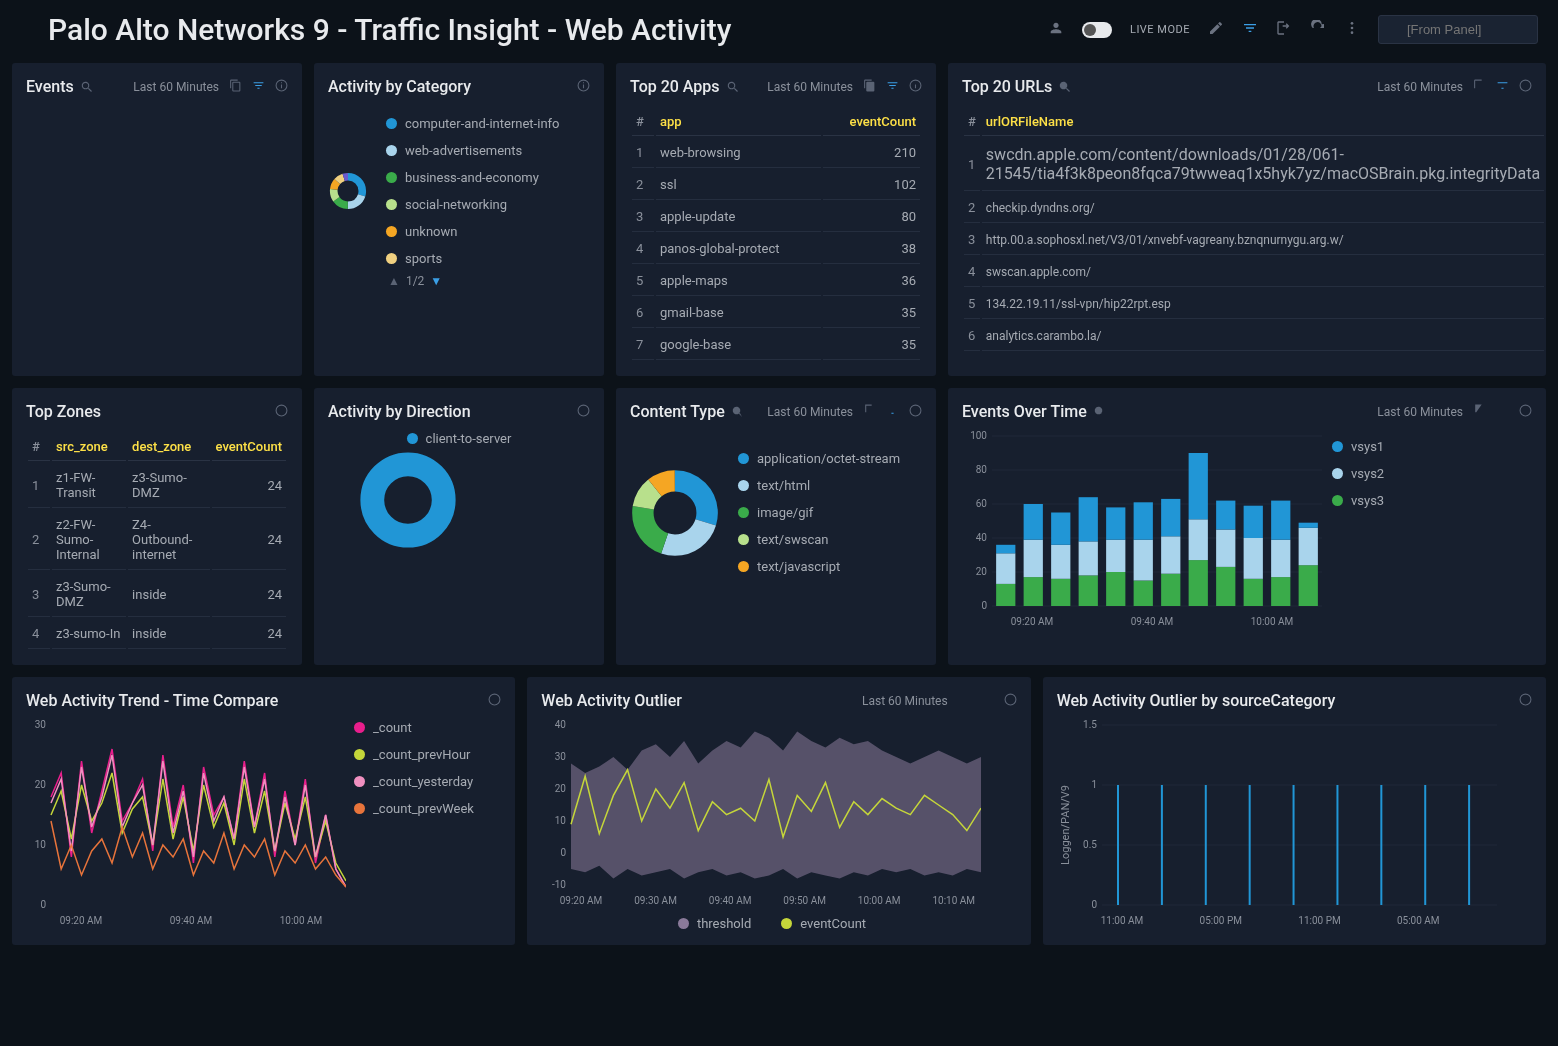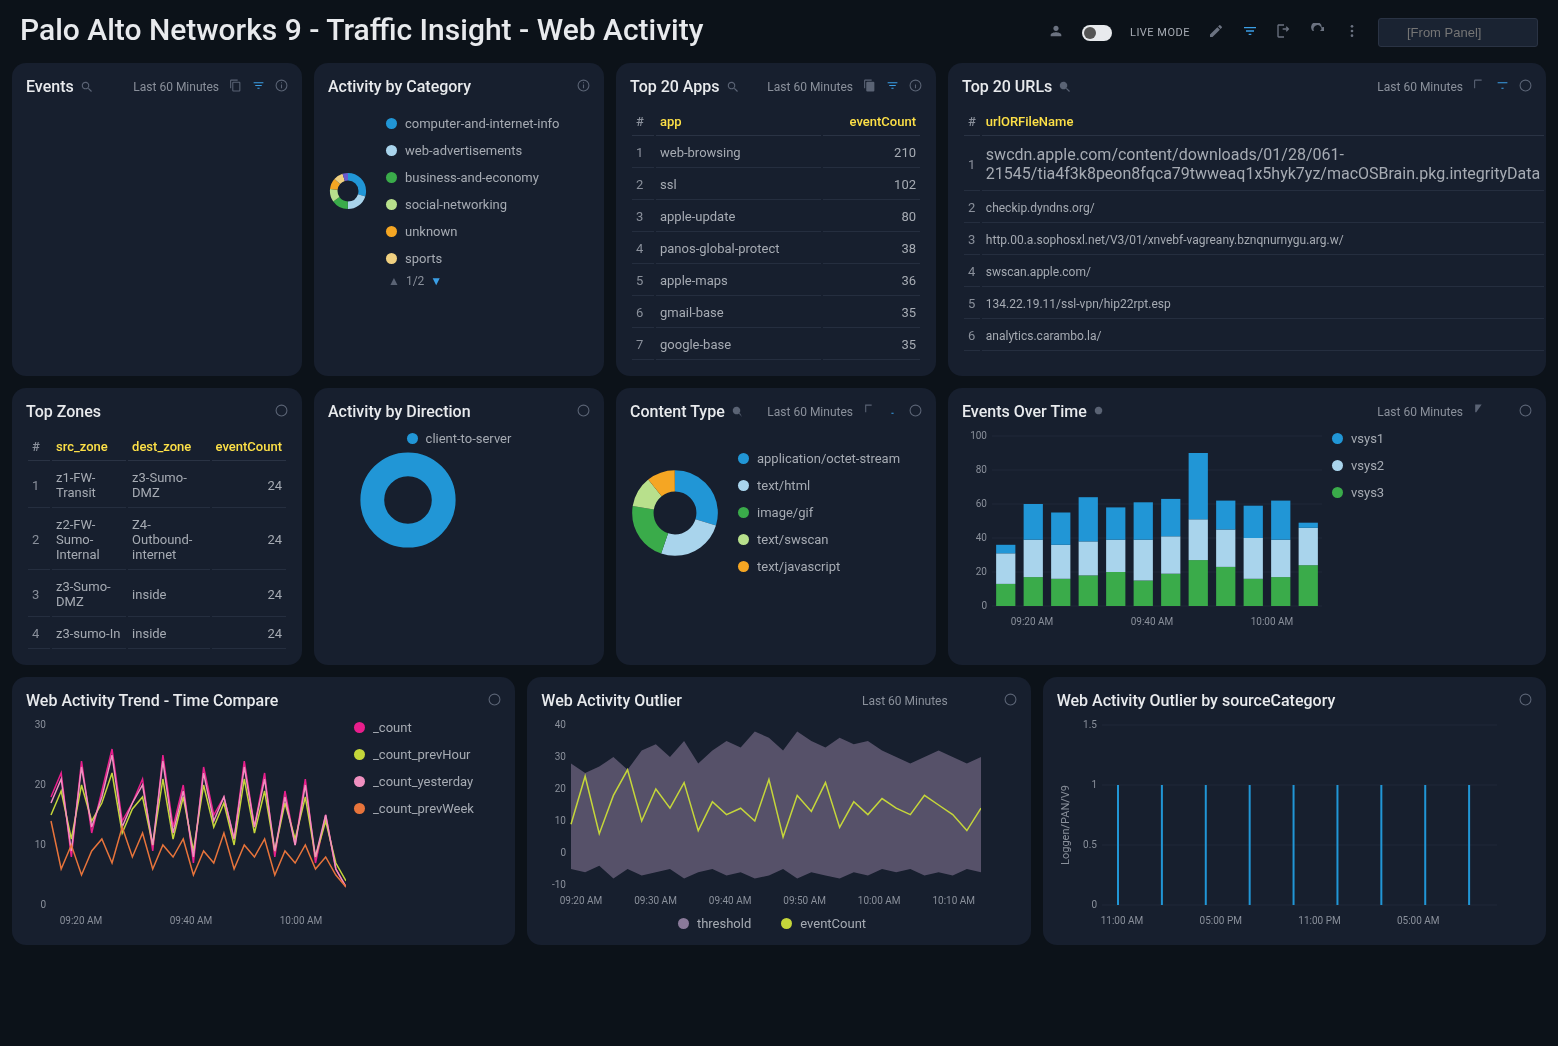--- a/index.html
+++ b/index.html
@@ -7,23 +7,24 @@
   background: #0c1219;
   color: #c0c5cc;
   font-family: -apple-system, BlinkMacSystemFont, "Segoe UI", Roboto, sans-serif;
   font-size: 13px;
   padding: 12px;
   width: 1558px;
 }
 .header {
   display: flex;
   justify-content: space-between;
-  align-items: flex-end;
+  align-items: center;
   margin-bottom: 16px;
   padding: 0 8px;
+  margin-left: 28px;
 }
 .header h1 {
   color: #e8eaed;
   font-size: 30px;
   font-weight: 500;
 }
 .header-controls {
   display: flex;
   align-items: center;
   gap: 18px;
@@ -69,21 +70,21 @@
 }
 .grid {
   display: grid;
   gap: 12px;
 }
 .row1 { grid-template-columns: 290px 290px 320px 1fr; }
 .row2 { grid-template-columns: 290px 290px 320px 1fr; }
 .row3 { grid-template-columns: 1fr 1fr 1fr; }
 .panel {
   background: #171f2e;
-  border-radius: 14px;
+  border-radius: 3px;
   padding: 14px;
   overflow: hidden;
 }
 .panel-head {
   display: flex;
   justify-content: space-between;
   align-items: center;
   margin-bottom: 10px;
 }
 .panel-title {
@@ -577,21 +578,21 @@
           <rect x="309.125" y="146.1" width="19.25" height="28.900000000000002" fill="#3aab4a"></rect>
           <rect x="309.125" y="108.69999999999999" width="19.25" height="37.4" fill="#a9d4ec"></rect>
           <rect x="309.125" y="69.6" width="19.25" height="39.1" fill="#2196d6"></rect>
           <rect x="336.625" y="134.2" width="19.25" height="40.8" fill="#3aab4a"></rect>
           <rect x="336.625" y="96.79999999999998" width="19.25" height="37.4" fill="#a9d4ec"></rect>
           <rect x="336.625" y="91.70000000000002" width="19.25" height="5.1" fill="#2196d6"></rect>
           <text x="70" y="194" text-anchor="middle" class="tick">09:20 AM</text>
           <text x="190" y="194" text-anchor="middle" class="tick">09:40 AM</text>
           <text x="310" y="194" text-anchor="middle" class="tick">10:00 AM</text>
         </svg>
-      <div class="legend" id="legend-eot" style="margin-top:0">
+      <div class="legend" id="legend-eot" style="margin-top:8px">
           <div class="legend-item">
             <span class="dot" style="background:#2196d6"></span>
             <span>vsys1</span>
           </div>
           <div class="legend-item">
             <span class="dot" style="background:#a9d4ec"></span>
             <span>vsys2</span>
           </div>
           <div class="legend-item">
             <span class="dot" style="background:#3aab4a"></span>

